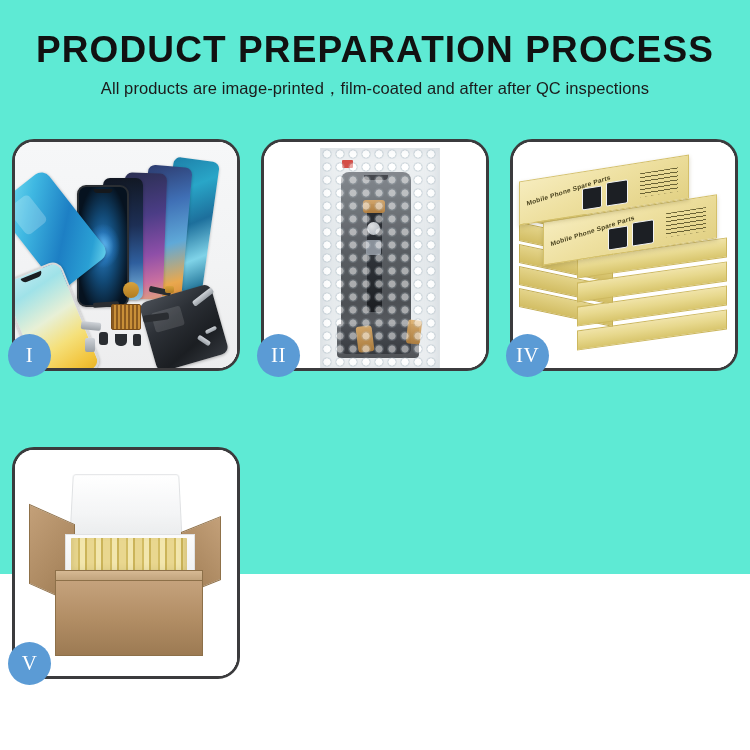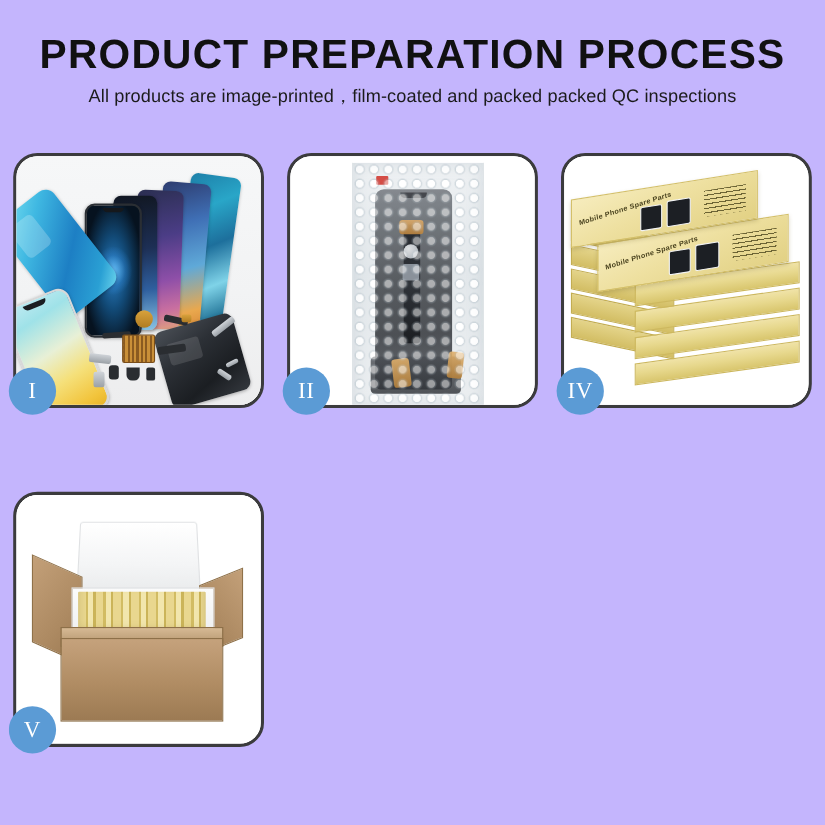--- a/index.html
+++ b/index.html
@@ -9,22 +9,22 @@
   body {
     width: 750px;
     height: 750px;
     background: #ffffff;
     font-family: "Liberation Sans", sans-serif;
     overflow: hidden;
   }
   .page {
     position: relative;
     width: 750px;
-    height: 750px;
-    background: #c4b5fd;
+    height: 574px;
+    background: #5eead4;
   }
 
   
   .header {
     position: absolute;
     top: 0;
     left: 0;
     width: 750px;
     height: 130px;
     text-align: center;
@@ -380,21 +380,21 @@
     transform: rotate(-10deg);
   }
 </style>
 </head>
 <body>
 
 <div class="page">
 
   <div class="header">
     <h1 class="title">PRODUCT PREPARATION PROCESS</h1>
-    <p class="subtitle">All products are image-printed，film-coated and packed packed QC inspections</p>
+    <p class="subtitle">All products are image-printed，film-coated and after after QC inspections</p>
   </div>
 
   <div class="grid">
 
     <div class="panel">
       <div class="panel-inner">
         <div class="scene-parts">
           <div class="ph ph-fan5"></div>
           <div class="ph ph-fan4"></div>
           <div class="ph ph-fan3"></div>

